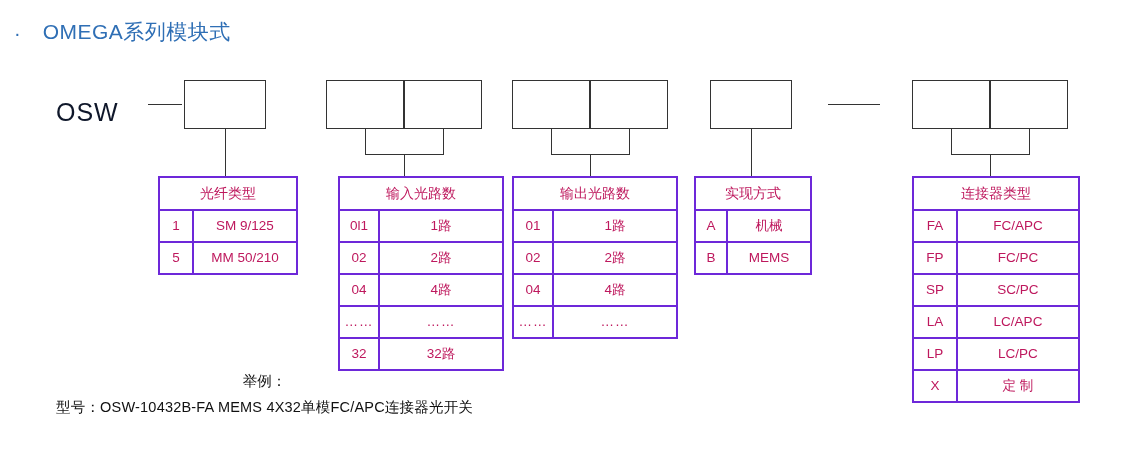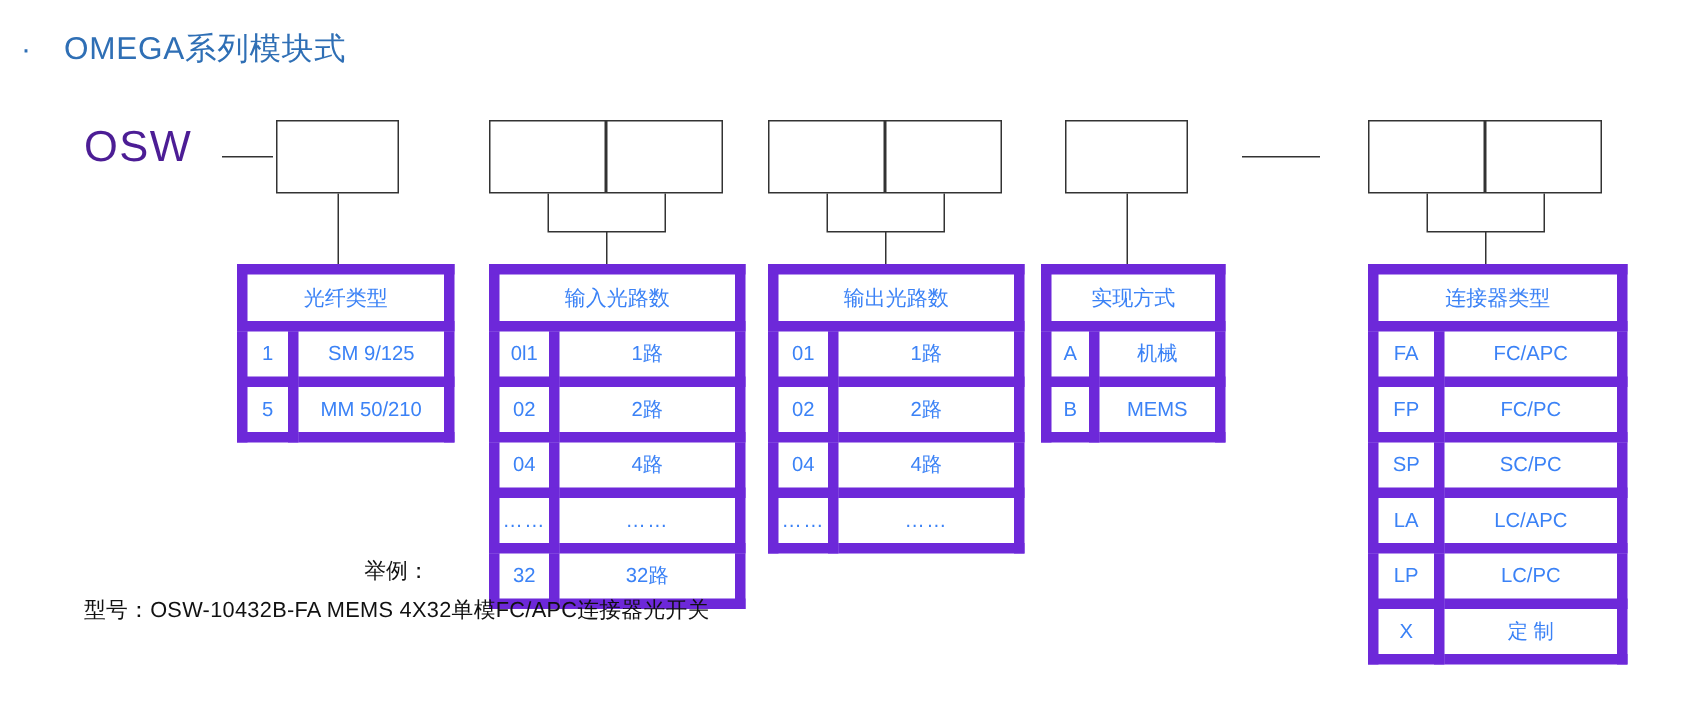--- a/index.html
+++ b/index.html
@@ -48,39 +48,39 @@
   .connline {
     position: absolute;
     background: #333;
   }
   .hline { height: 1px; }
   .vline { width: 1px; }
 
   #osw-label {
     position: absolute;
     left: 56px;
-    top: 82px;
-    font-size: 29px;
+    top: 98px;
+    font-size: 25px;
     letter-spacing: 1px;
-    color: #4c1d95;
+    color: #0f172a;
   }
 
   
   .tbl {
     position: absolute;
     border-collapse: collapse;
     background: #fff;
     table-layout: fixed;
   }
   .tbl td, .tbl th {
-    border: 7px solid #6d28d9;
+    border: 2px solid #6d28d9;
     font-size: 13.5px;
     font-weight: normal;
     text-align: center;
-    color: #3b82f6;
+    color: #be185d;
     padding: 0;
     height: 30px;
     line-height: 30px;
     white-space: nowrap;
   }
   .tbl th {
     font-size: 14px;
     height: 31px;
     line-height: 31px;
   }
@@ -153,21 +153,21 @@
     <td>1</td>
     <td>SM 9/125</td>
   </tr>
   <tr>
     <td>5</td>
     <td>MM 50/210</td>
   </tr>
 </tbody>
   </table>
 
-<table class="tbl" style="left:326px; top:176px; width:164px;">
+<table class="tbl" style="left:338px; top:176px; width:164px;">
   <colgroup>
       <col style="width:40px;">
       <col style="width:124px;">
     </colgroup>
   <tbody>
       <tr>
         <th colspan="2">输入光路数</th>
       </tr>
   <tr>
     <td>0l1</td>

